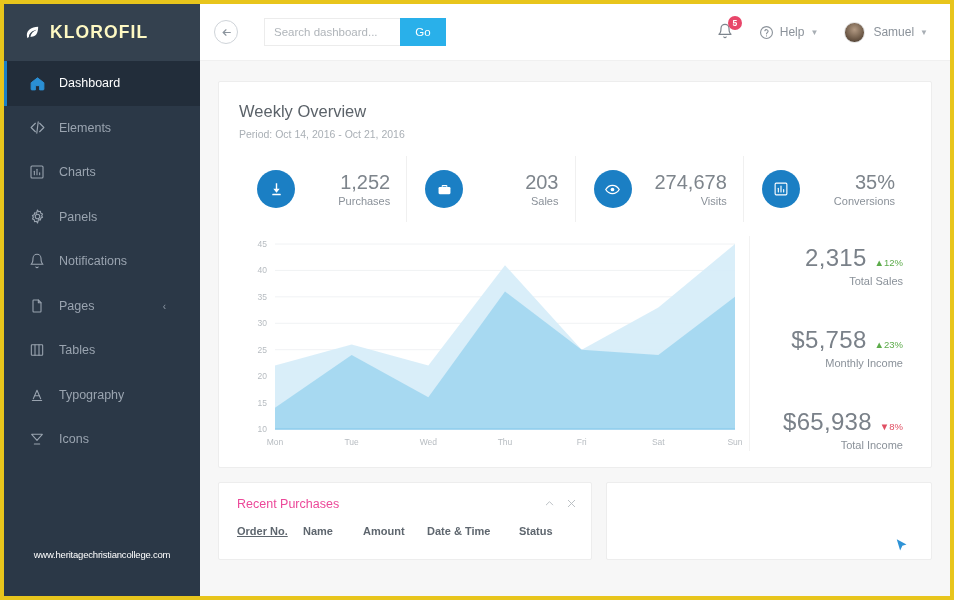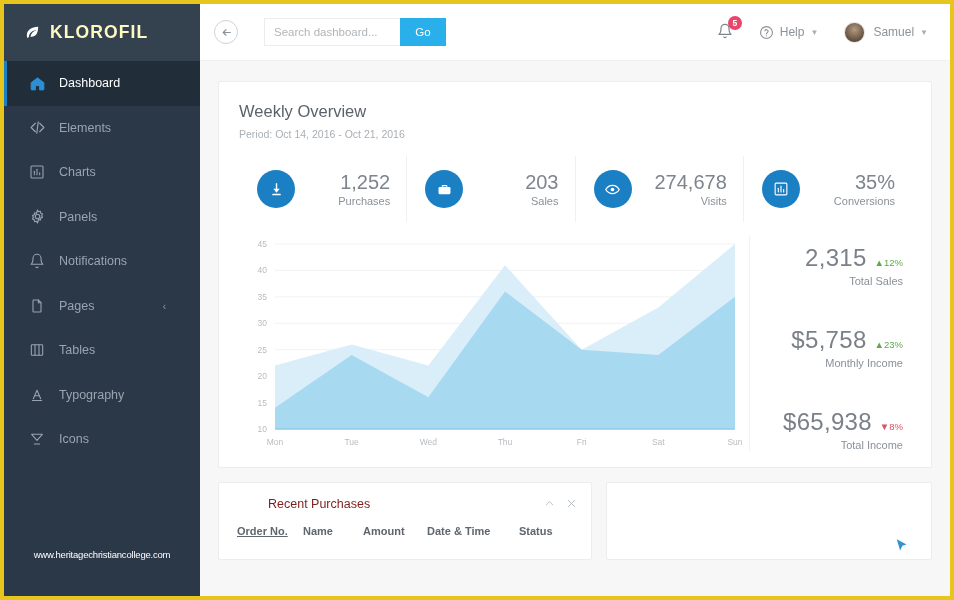--- a/index.html
+++ b/index.html
@@ -278,22 +278,21 @@
     gap: 14px;
     margin-top: 14px;
   }
   .bpanel { flex: 1 1 0; min-height: 78px; position: relative; }
   .bpanel-head {
     display: flex; align-items: center;
     padding: 14px 14px 0 18px;
   }
   .bpanel-title {
     font-size: 12.5px;
-    color: #7f1d1d;
-    margin-left: 31px;
+    color: #ec4899;
   }
   .bpanel-tools {
     margin-left: auto;
     display: flex; align-items: center; gap: 11px;
     color: #b6bbc0;
     font-size: 11px;
     cursor: pointer;
   }
   #purch-cols {
     display: flex;

